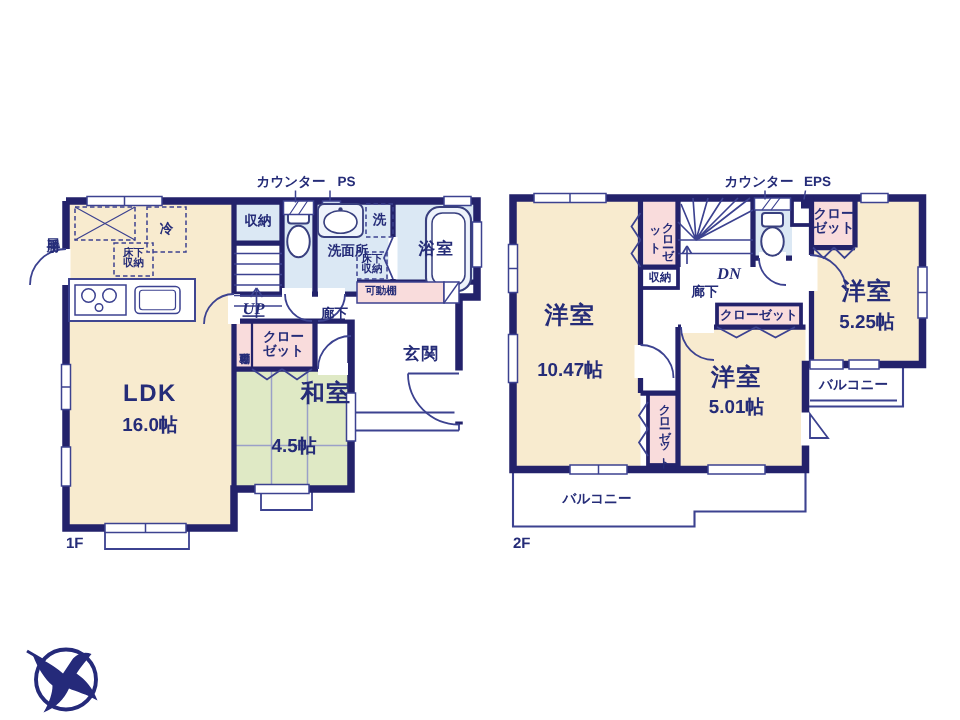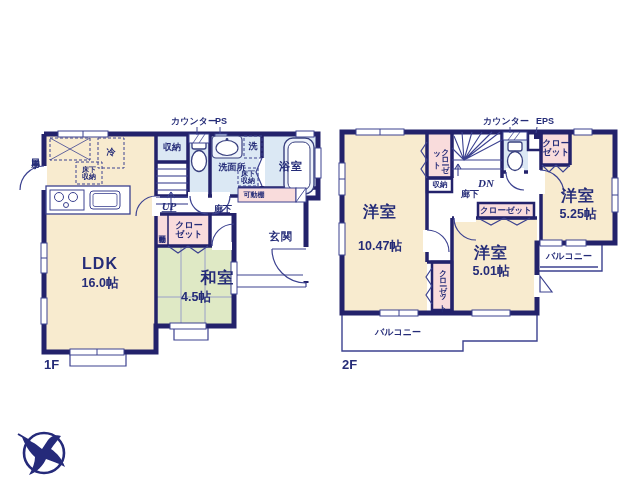--- a/index.html
+++ b/index.html
@@ -7,21 +7,21 @@
           font-family:"Liberation Sans","DejaVu Sans",sans-serif;}
   svg{position:absolute;left:0;top:0;}
   .lbl{position:absolute;color:#252c78;font-weight:bold;white-space:nowrap;
        transform:translate(-50%,-50%);line-height:1.05;text-align:center;z-index:5;}
   .name{font-size:16px;letter-spacing:1px;}
   .size{font-size:12.5px;}
   .mid{font-size:11px;letter-spacing:1px;}
   .sm{font-size:9px;}
   .tiny{font-size:7px;letter-spacing:0;}
   .updn{font-size:11px;font-style:italic;font-family:"Liberation Serif",serif;}
-  .floor{font-size:13px;transform:none;}
+  .floor{font-size:10px;transform:none;}
   .wrap2{white-space:normal;word-break:break-all;width:30px;}
   .wrapT{white-space:normal;word-break:break-all;width:15px;}
   .vtext{writing-mode:vertical-rl;text-orientation:upright;white-space:normal;}
   .v28{height:28px;word-break:break-all;}
   .v50{height:50px;}
   .v24{height:24px;}
   .v30{height:30px;}
   .footer-text{position:absolute;left:62px;top:447px;font-size:16.5px;letter-spacing:1.5px;
        color:#c9c9cd;font-weight:bold;z-index:5;}
 </style>
@@ -283,37 +283,37 @@
 
   <g transform="translate(20,428)">
     <circle cx="24" cy="25" r="20" fill="none" stroke="#252a7a" stroke-width="2.6"></circle>
     <path fill="#252a7a" d="M2,9 C9,12 15,15 22,21 L28,12 C31,8 36,6 41,8 C38,12 34,16 31,21 C37,25 42,31 45,39 C38,35 31,33 26,31 C23,38 17,44 9,47 C13,40 15,34 15,29 C10,25 5,17 2,9 Z"></path>
     <line x1="-2" y1="6" x2="10" y2="13" stroke="#252a7a" stroke-width="2"></line>
   </g>
 </svg>
 
   <span class="lbl sm vtext v30" style="left:35px;top:152px;transform:translate(-50%,-50%);">勝手口</span>
   <span class="lbl sm" style="left:194px;top:122px;">カウンター</span>
-  <span class="lbl sm" style="left:221px;top:122px;">PS</span>
+  <span class="lbl sm" style="left:231px;top:122px;">PS</span>
   <span class="lbl sm" style="left:172px;top:148px;">収納</span>
   <span class="lbl sm" style="left:111px;top:153px;">冷</span>
   <span class="lbl tiny wrapT" style="left:89px;top:173px;">床下収納</span>
   <span class="lbl sm" style="left:253px;top:147px;">洗</span>
   <span class="lbl sm" style="left:232px;top:168px;">洗面所</span>
   <span class="lbl mid" style="left:291px;top:167px;">浴室</span>
   <span class="lbl tiny wrapT" style="left:248px;top:177px;">床下収納</span>
   <span class="lbl tiny" style="left:254px;top:195px;">可動棚</span>
   <span class="lbl tiny vtext v24" style="left:162px;top:230px;transform:translate(-50%,-50%);">可動棚</span>
   <span class="lbl updn" style="left:169px;top:207px;text-decoration:underline;">UP</span>
   <span class="lbl sm wrap2" style="left:189px;top:230px;">クローゼット</span>
   <span class="lbl sm" style="left:223px;top:210px;">廊下</span>
   <span class="lbl mid" style="left:281px;top:237px;">玄関</span>
   <span class="lbl name" style="left:100px;top:264px;">LDK</span>
   <span class="lbl size" style="left:100px;top:284px;">16.0帖</span>
-  <span class="lbl name" style="left:196px;top:278px;padding-left:43px;">和室</span>
+  <span class="lbl name" style="left:196px;top:264px;padding-left:43px;">和室</span>
   <span class="lbl size" style="left:196px;top:298px;">4.5帖</span>
   <span class="lbl floor" style="left:44px;top:358px;">1F</span>
 
   <span class="lbl sm" style="left:506px;top:122px;">カウンター</span>
   <span class="lbl sm" style="left:545px;top:122px;">EPS</span>
   <span class="lbl tiny vtext v28" style="left:440px;top:156px;transform:translate(-50%,-50%);font-size:8px;">クローゼット</span>
   <span class="lbl tiny" style="left:440px;top:185px;font-size:7.5px;">収納</span>
   <span class="lbl updn" style="left:486px;top:184px;">DN</span>
   <span class="lbl sm" style="left:470px;top:195px;">廊下</span>
   <span class="lbl sm wrap2" style="left:556px;top:148px;">クローゼット</span>

